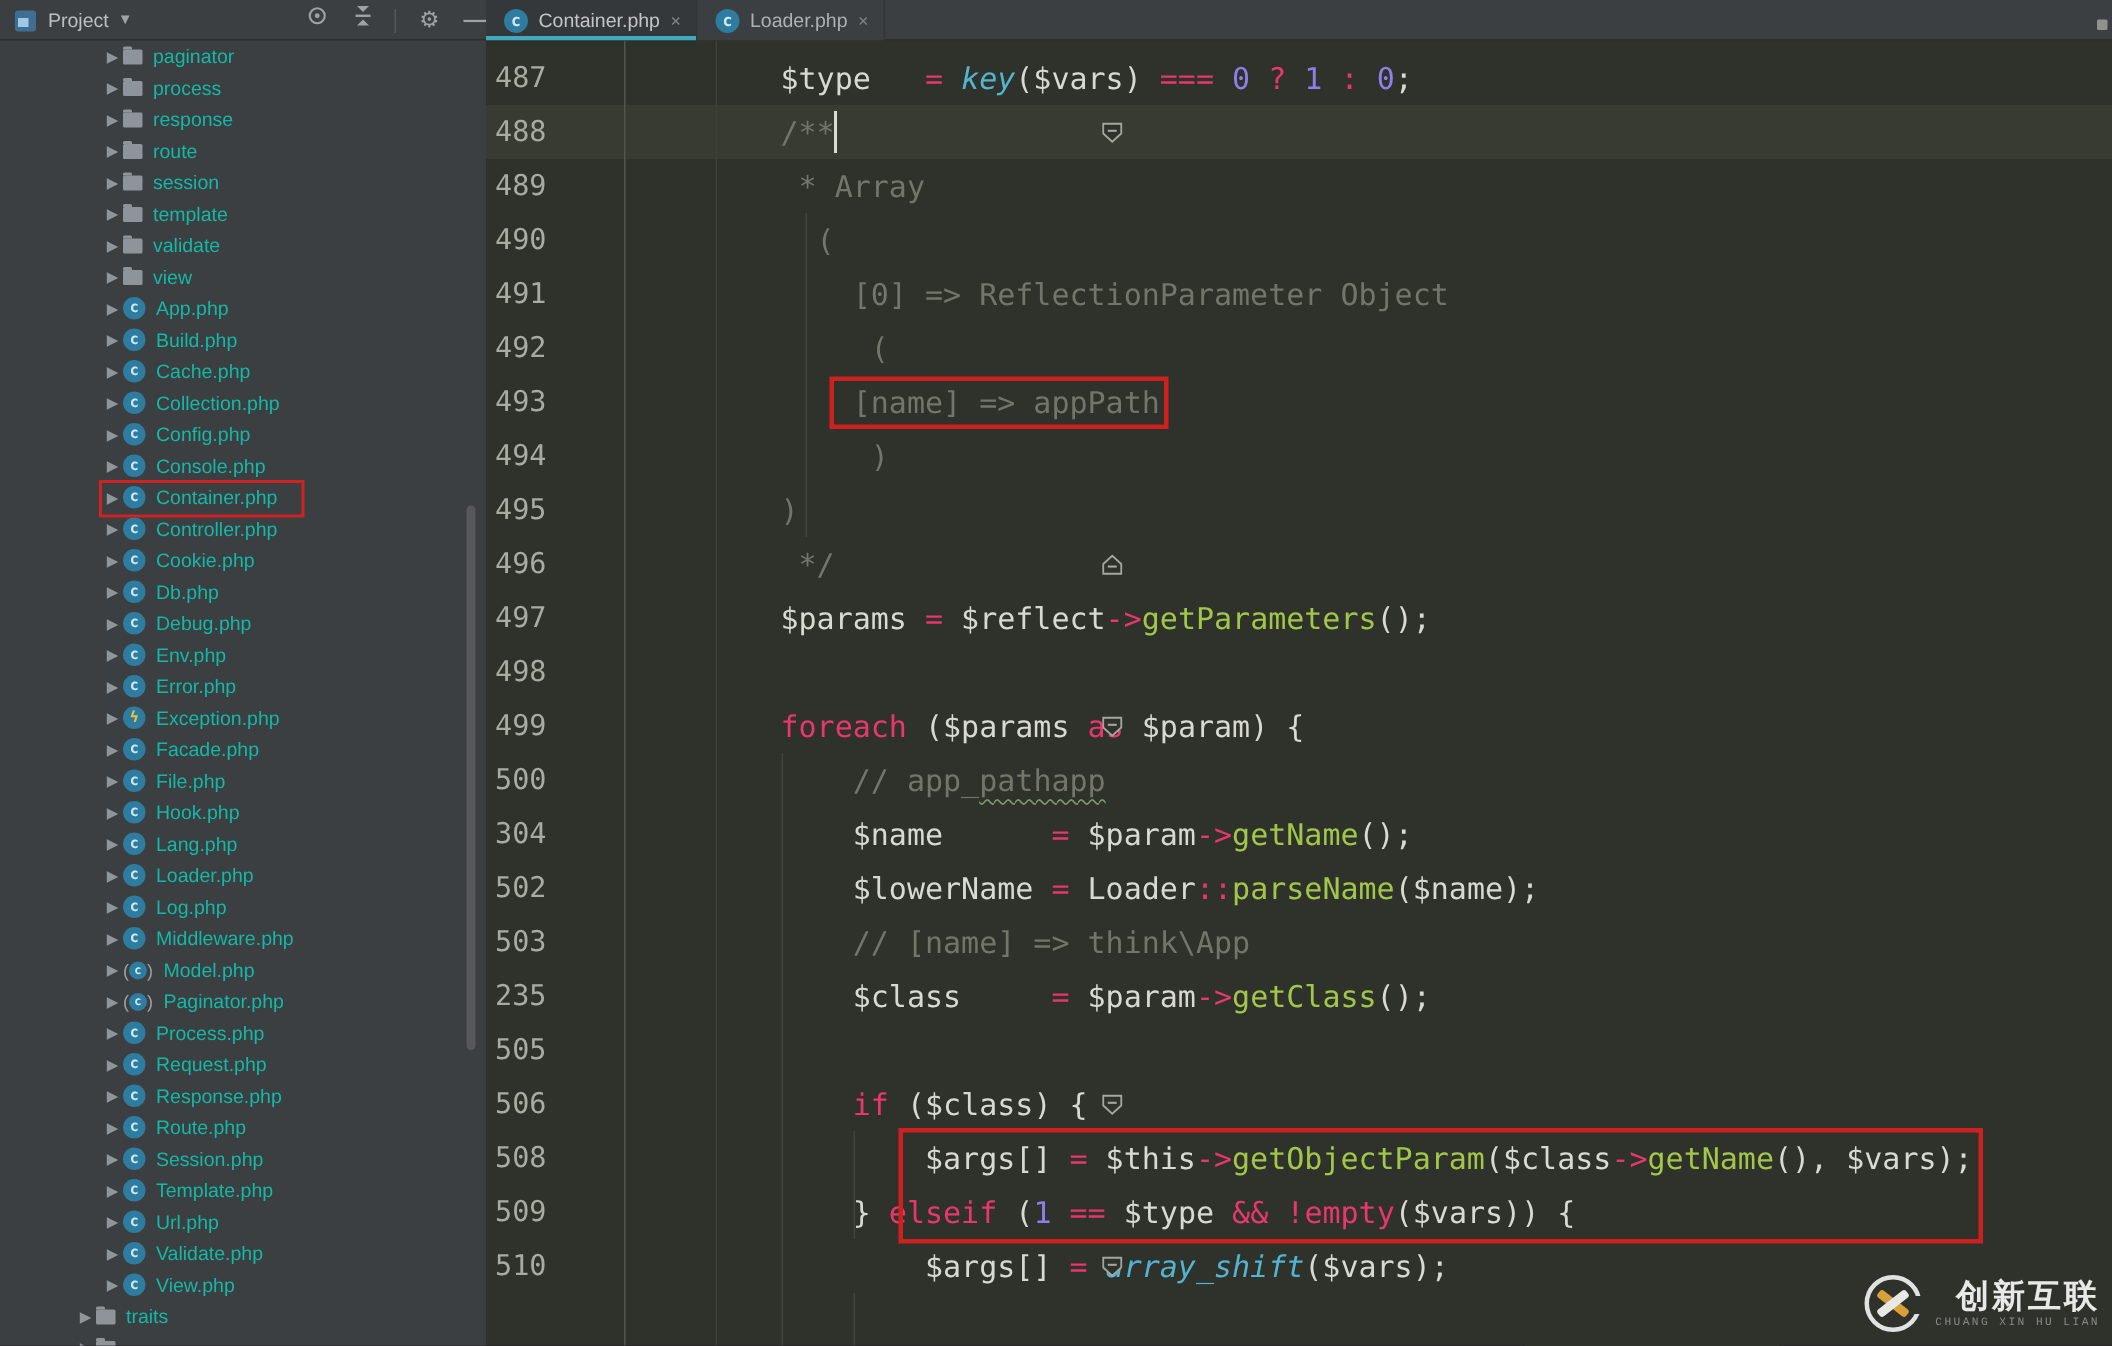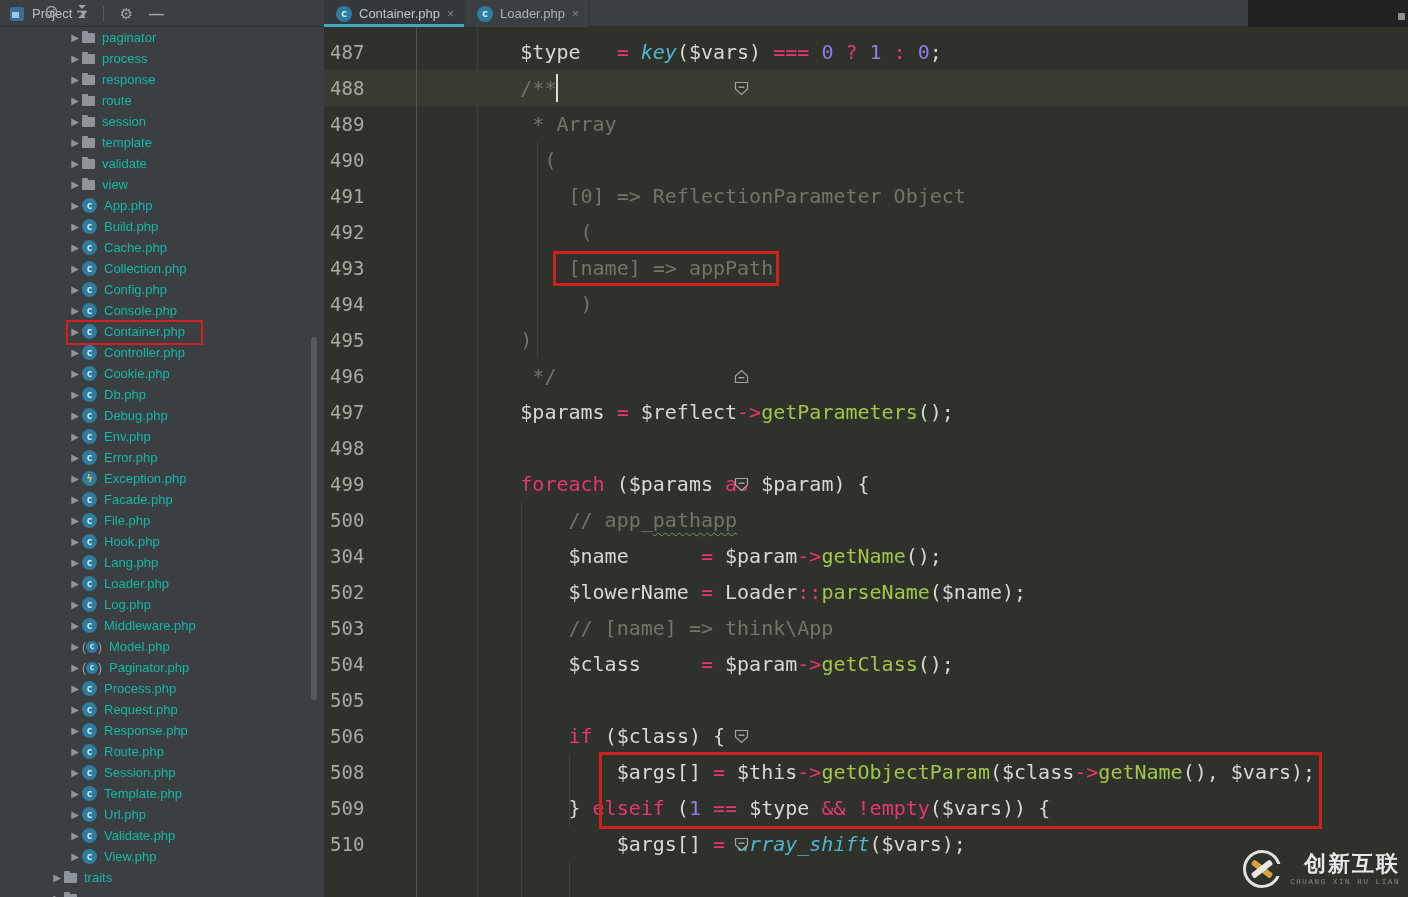--- a/index.html
+++ b/index.html
@@ -1,19 +1,19 @@
 <!DOCTYPE html>
 <html><head>
 <meta charset="utf-8">
 <style>
   html,body{margin:0;padding:0;background:#222;}
   body{width:1408px;height:897px;position:relative;overflow:hidden;
        font-family:"Liberation Sans",sans-serif;-webkit-font-smoothing:antialiased;}
   
-  #topstrip{position:absolute;left:0;top:0;width:1248px;height:27px;background:#3c3f41;
+  #topstrip{position:absolute;left:0;top:0;width:1408px;height:27px;background:#3c3f41;
             border-bottom:1px solid #2c2e30;box-sizing:border-box;}
   #projhdr{position:absolute;left:0;top:0;width:324px;height:27px;display:flex;align-items:center;}
   #projicon{width:14px;height:14px;margin-left:10px;background:#3e6e93;border-radius:2px;position:relative;}
   #projicon::after{content:"";position:absolute;left:2px;top:5px;width:7px;height:6px;background:#9fc7e8;}
   #projlabel{color:#bcc0c3;font-size:13px;margin-left:8px;}
   #projcaret{color:#9da2a6;font-size:10px;margin-left:6px;}
   .hdricons{position:absolute;top:0;height:27px;display:flex;align-items:center;right:14px;}
   .hicon{color:#9da2a6;margin-left:16px;font-size:15px;line-height:27px;}
   .hdrdivider{width:1px;height:16px;background:#55585a;margin-left:14px;}
   
@@ -350,21 +350,21 @@
       <div class="codeline"><span class="lnum">494</span><span class="ltext"><span class="tk-c">             )</span></span></div>
       <div class="codeline"><span class="lnum">495</span><span class="ltext"><span class="tk-c">        )</span></span></div>
       <div class="codeline"><span class="lnum">496</span><span class="ltext"><span class="tk-c">         */</span></span></div>
       <div class="codeline"><span class="lnum">497</span><span class="ltext"><span class="tk-p">        $params </span><span class="tk-k">=</span><span class="tk-p"> $reflect</span><span class="tk-k">-&gt;</span><span class="tk-m">getParameters</span><span class="tk-p">();</span></span></div>
       <div class="codeline"><span class="lnum">498</span><span class="ltext"></span></div>
       <div class="codeline"><span class="lnum">499</span><span class="ltext"><span class="tk-p">        </span><span class="tk-k">foreach</span><span class="tk-p"> ($params </span><span class="tk-k">as</span><span class="tk-p"> $param) {</span></span></div>
       <div class="codeline"><span class="lnum">500</span><span class="ltext"><span class="tk-p">            </span><span class="tk-c">// app_</span><span class="tk-cw">pathapp</span></span></div>
       <div class="codeline"><span class="lnum">304</span><span class="ltext"><span class="tk-p">            $name      </span><span class="tk-k">=</span><span class="tk-p"> $param</span><span class="tk-k">-&gt;</span><span class="tk-m">getName</span><span class="tk-p">();</span></span></div>
       <div class="codeline"><span class="lnum">502</span><span class="ltext"><span class="tk-p">            $lowerName </span><span class="tk-k">=</span><span class="tk-p"> Loader</span><span class="tk-k">::</span><span class="tk-m">parseName</span><span class="tk-p">($name);</span></span></div>
       <div class="codeline"><span class="lnum">503</span><span class="ltext"><span class="tk-p">            </span><span class="tk-c">// [name] =&gt; think\App</span></span></div>
-      <div class="codeline"><span class="lnum">504</span><span class="ltext"><span class="tk-p">            $class     </span><span class="tk-k">=</span><span class="tk-p"> $param</span><span class="tk-k">-&gt;</span><span class="tk-m">getClass</span><span class="tk-p">();</span></span></div>
+      <div class="codeline"><span class="lnum">235</span><span class="ltext"><span class="tk-p">            $class     </span><span class="tk-k">=</span><span class="tk-p"> $param</span><span class="tk-k">-&gt;</span><span class="tk-m">getClass</span><span class="tk-p">();</span></span></div>
       <div class="codeline"><span class="lnum">505</span><span class="ltext"></span></div>
       <div class="codeline"><span class="lnum">506</span><span class="ltext"><span class="tk-p">            </span><span class="tk-k">if</span><span class="tk-p"> ($class) {</span></span></div>
       <div class="codeline"><span class="lnum">508</span><span class="ltext"><span class="tk-p">                $args[] </span><span class="tk-k">=</span><span class="tk-p"> $this</span><span class="tk-k">-&gt;</span><span class="tk-m">getObjectParam</span><span class="tk-p">($class</span><span class="tk-k">-&gt;</span><span class="tk-m">getName</span><span class="tk-p">(), $vars);</span></span></div>
       <div class="codeline"><span class="lnum">509</span><span class="ltext"><span class="tk-p">            } </span><span class="tk-k">elseif</span><span class="tk-p"> (</span><span class="tk-n">1</span><span class="tk-p"> </span><span class="tk-k">==</span><span class="tk-p"> $type </span><span class="tk-k">&amp;&amp;</span><span class="tk-p"> </span><span class="tk-k">!empty</span><span class="tk-p">($vars)) {</span></span></div>
       <div class="codeline"><span class="lnum">510</span><span class="ltext"><span class="tk-p">                $args[] </span><span class="tk-k">=</span><span class="tk-p"> </span><span class="tk-f">array_shift</span><span class="tk-p">($vars);</span></span></div>
     </div>
   <div id="gutterline"></div>
   <div id="gsep"></div>
   <div id="guides">
       <div class="iguide" style="left: 213px; top: 115px; height: 216px;"></div>

